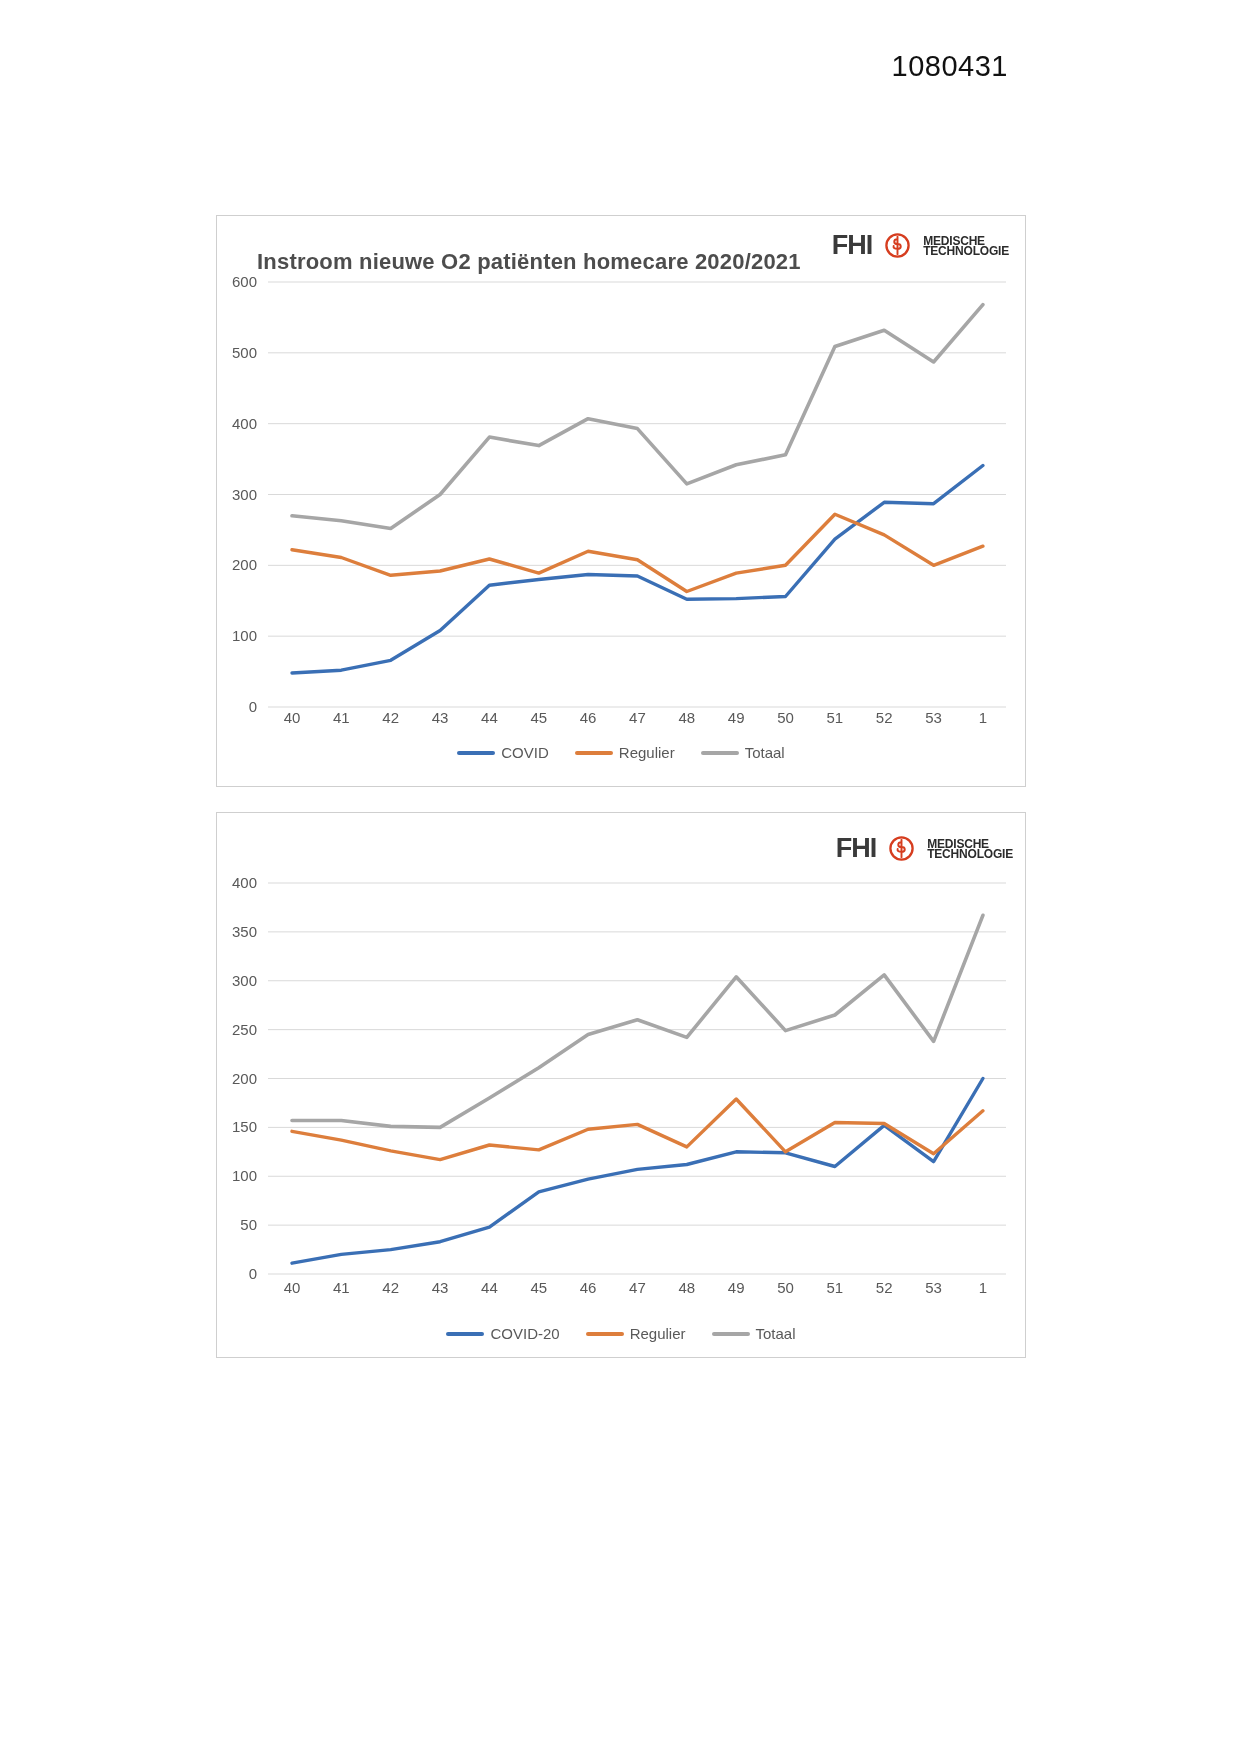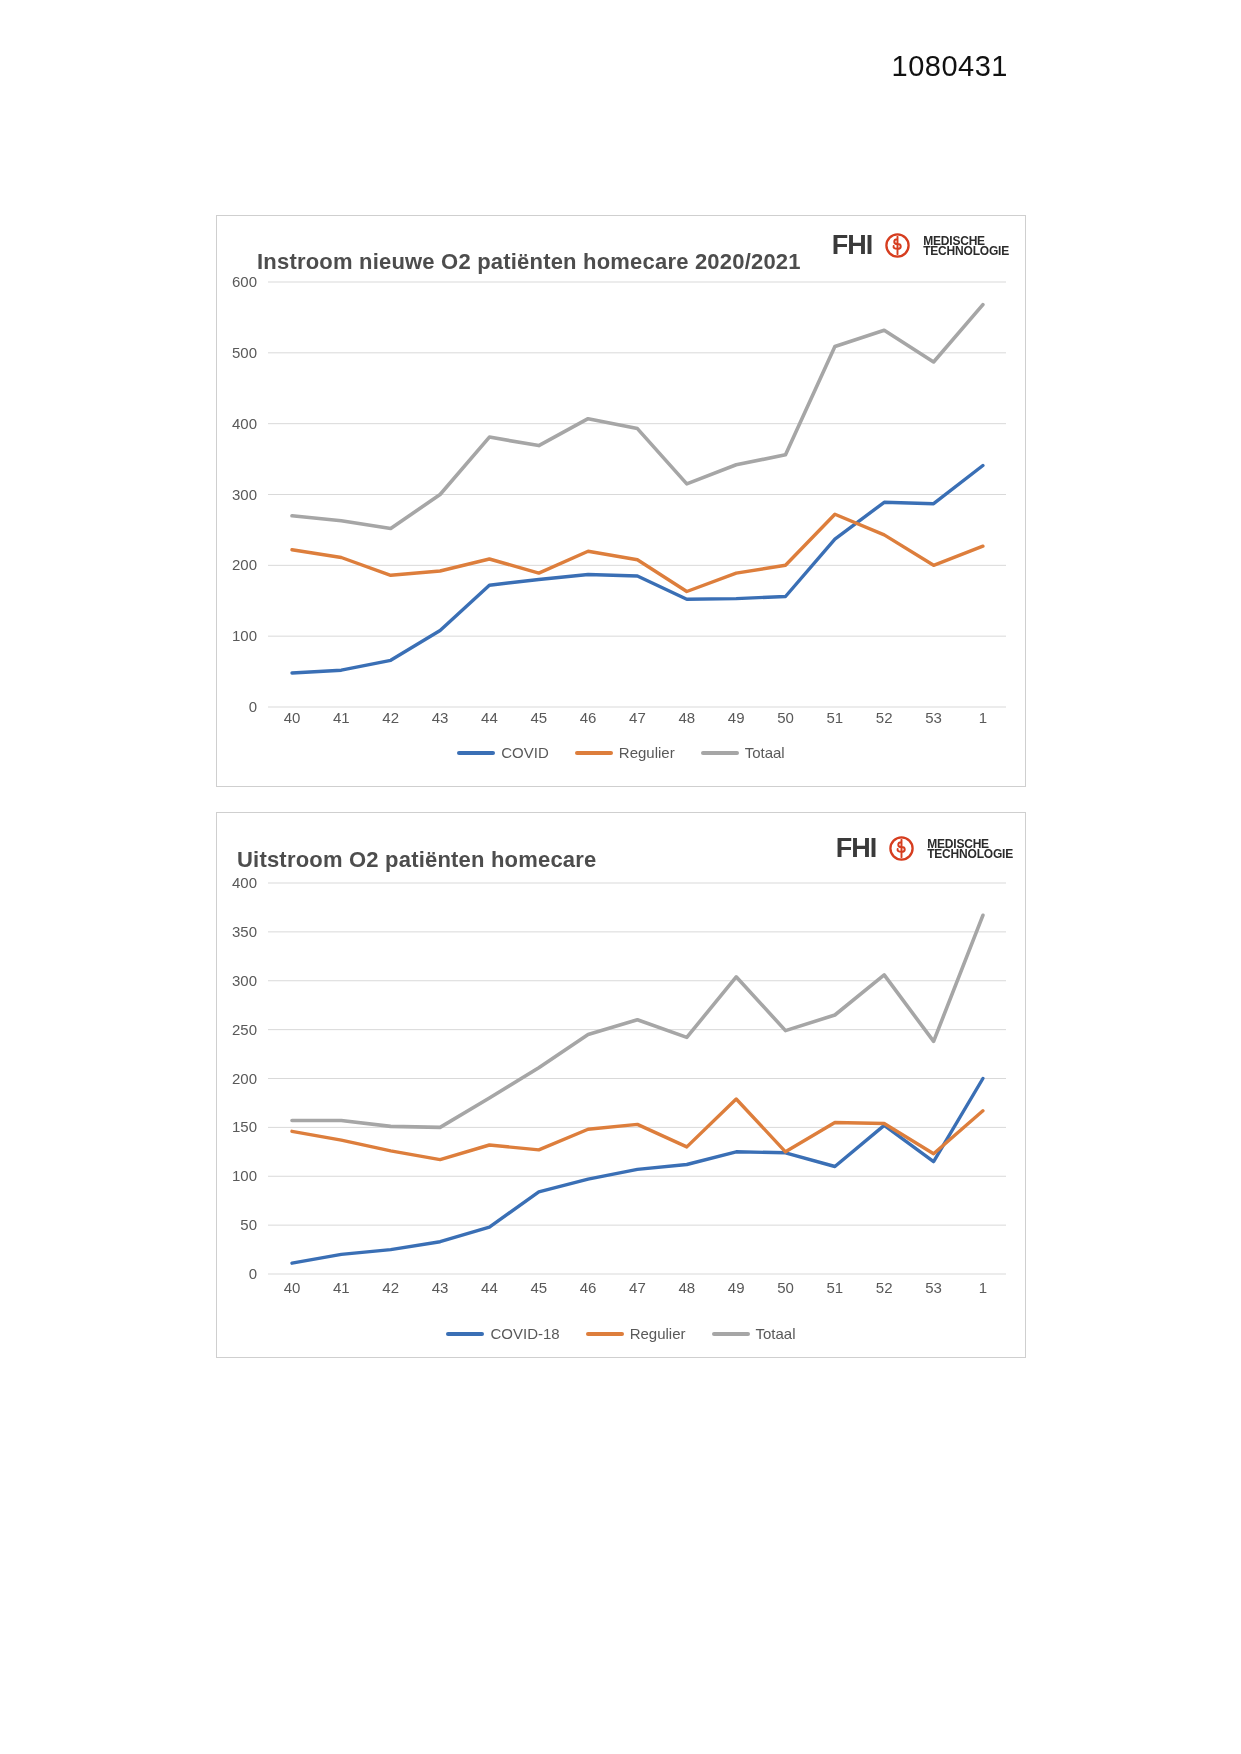--- a/index.html
+++ b/index.html
@@ -156,36 +156,35 @@
           <text x="568.5" y="480" text-anchor="middle" class="tick-label">50</text>
           <text x="617.85" y="480" text-anchor="middle" class="tick-label">51</text>
           <text x="667.2" y="480" text-anchor="middle" class="tick-label">52</text>
           <text x="716.5500000000001" y="480" text-anchor="middle" class="tick-label">53</text>
           <text x="765.9" y="480" text-anchor="middle" class="tick-label">1</text>
         </g>
         <polyline points="75.0,450.2 124.3,441.4 173.7,436.6 223.1,428.7 272.4,414.1 321.8,378.9 371.1,366.2 420.4,356.4 469.8,351.5 519.2,338.8 568.5,339.8 617.9,353.5 667.2,312.4 716.6,348.6 765.9,265.5" fill="none" stroke="#3a6fb5" stroke-width="3.4" stroke-linejoin="round" stroke-linecap="round"></polyline>
         <polyline points="75.0,318.3 124.3,327.1 173.7,337.8 223.1,346.6 272.4,332.0 321.8,336.9 371.1,316.3 420.4,311.4 469.8,333.9 519.2,286.0 568.5,338.8 617.9,309.5 667.2,310.5 716.6,340.8 765.9,297.8" fill="none" stroke="#dd7e3c" stroke-width="3.4" stroke-linejoin="round" stroke-linecap="round"></polyline>
         <polyline points="75.0,307.5 124.3,307.5 173.7,313.4 223.1,314.4 272.4,285.0 321.8,254.7 371.1,221.5 420.4,206.8 469.8,224.4 519.2,163.8 568.5,217.6 617.9,202.0 667.2,161.9 716.6,228.4 765.9,102.3" fill="none" stroke="#a6a6a6" stroke-width="3.6" stroke-linejoin="round" stroke-linecap="round"></polyline>
       </svg>
-    <div class="chart-title">Uitstroom O2 patiënten homecare</div>
     <div class="fhi-logo">
       <span class="fhi-brand">FHI</span>
       <svg class="fhi-circle" viewBox="0 0 28 28">
         <circle cx="14" cy="14" r="11.5" fill="none" stroke="#d63d1f" stroke-width="2.4"></circle>
         <path d="M14 5 v18 M14 7.5 c-4.5 0 -4.5 5 0 5 c4.5 0 4.5 5 0 5 c-3.5 0 -4.5 -1.5 -4 -3" fill="none" stroke="#d63d1f" stroke-width="2" stroke-linecap="round"></path>
       </svg>
       <span class="fhi-text">
         <span>MEDISCHE</span><br>
         <span>TECHNOLOGIE</span>
       </span>
     </div>
     <div class="legend">
         <span class="legend-item">
           <span class="legend-swatch" style="background: rgb(58, 111, 181);"></span>
-          <span class="legend-label">COVID-18</span>
+          <span class="legend-label">COVID-20</span>
         </span>
         <span class="legend-item">
           <span class="legend-swatch" style="background: rgb(221, 126, 60);"></span>
           <span class="legend-label">Regulier</span>
         </span>
         <span class="legend-item">
           <span class="legend-swatch" style="background: rgb(166, 166, 166);"></span>
           <span class="legend-label">Totaal</span>
         </span>
       </div>

